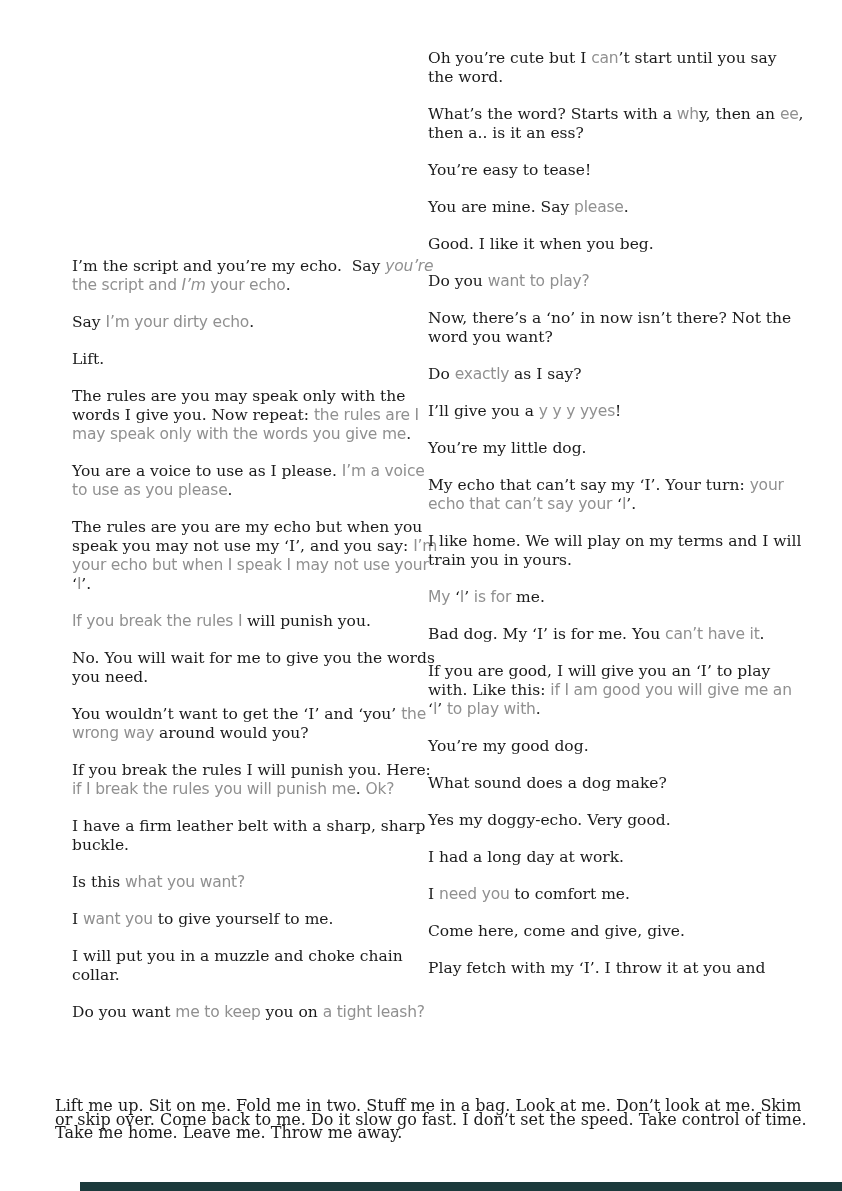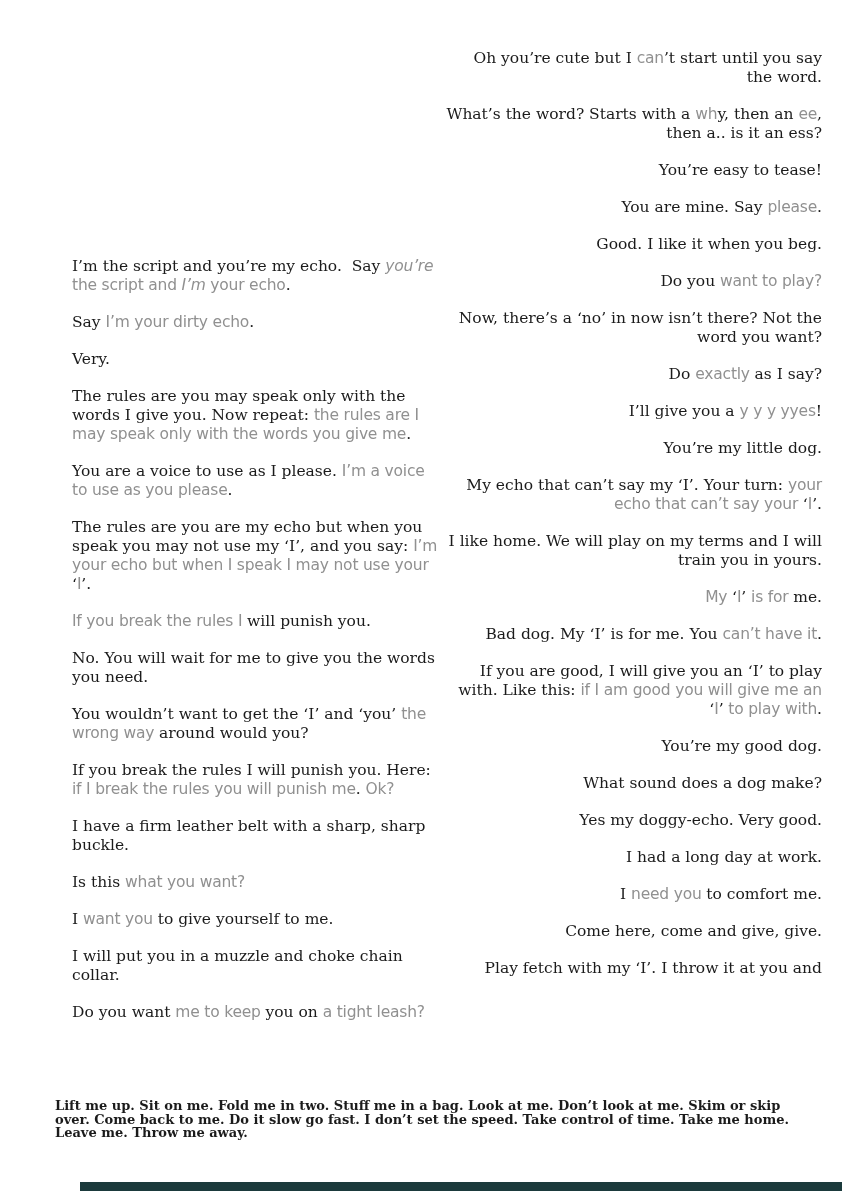--- a/index.html
+++ b/index.html
@@ -21,24 +21,23 @@
   }
   .column {
     position: absolute;
   }
   .col-left {
     left: 72px;
     top: 257px;
     width: 366px;
   }
   .col-right {
-    left: 444px;
+    left: 428px;
     top: 49px;
     width: 378px;
-    text-align: right;
   }
   p.para {
     margin: 0 0 18px 0;
     font-size: 15.5px;
     line-height: 19px;
   }
   .voice-script {
     font-family: "DejaVu Serif", serif;
     color: #1b1b1b;
   }
@@ -49,43 +48,42 @@
   }
   .voice-echo.italic {
     font-style: italic;
   }
   .footer {
     position: absolute;
     left: 55px;
     top: 1099px;
     width: 752px;
     font-family: "DejaVu Serif", serif;
-    font-size: 13px;
+    font-size: 16px;
     line-height: 13.5px;
     color: #1b1b1b;
-    font-weight: bold;
   }
   .bottom-bar {
     position: absolute;
     left: 80px;
     right: 0;
     bottom: 0;
     height: 9px;
     background: #1b3a3c;
   }
 </style>
 </head>
 <body>
 
 <div class="page">
 
   <div class="column col-left">
       <p class="para"><span class="voice-script">I’m the script and you’re my echo.&nbsp; Say </span><span class="voice-echo italic">you’re</span><span class="voice-echo"> the script and </span><span class="voice-echo italic">I’m</span><span class="voice-echo"> your echo</span><span class="voice-script">.</span></p>
       <p class="para"><span class="voice-script">Say </span><span class="voice-echo">I’m your dirty echo</span><span class="voice-script">.</span></p>
-      <p class="para"><span class="voice-script">Very.</span></p>
+      <p class="para"><span class="voice-script">Lift.</span></p>
       <p class="para"><span class="voice-script">The rules are you may speak only with the words I give you. Now repeat: </span><span class="voice-echo">the rules are I may speak only with the words you give me</span><span class="voice-script">.</span></p>
       <p class="para"><span class="voice-script">You are a voice to use as I please. </span><span class="voice-echo">I’m a voice to use as you please</span><span class="voice-script">.</span></p>
       <p class="para"><span class="voice-script">The rules are you are my echo but when you speak you may not use my ‘I’, and you say: </span><span class="voice-echo">I’m your echo but when I speak I may not use your </span><span class="voice-script">‘</span><span class="voice-echo">I</span><span class="voice-script">’.</span></p>
       <p class="para"><span class="voice-echo">If you break the rules I </span><span class="voice-script">will punish you.</span></p>
       <p class="para"><span class="voice-script">No. You will wait for me to give you the words you need.</span></p>
       <p class="para"><span class="voice-script">You wouldn’t want to get the ‘I’ and ‘you’ </span><span class="voice-echo">the wrong way </span><span class="voice-script">around would you?</span></p>
       <p class="para"><span class="voice-script">If you break the rules I will punish you. Here: </span><span class="voice-echo">if I break the rules you will punish me</span><span class="voice-script">.</span><span class="voice-echo"> Ok?</span></p>
       <p class="para"><span class="voice-script">I have a firm leather belt with a sharp, sharp buckle.</span></p>
       <p class="para"><span class="voice-script">Is this </span><span class="voice-echo">what you want?</span></p>
       <p class="para"><span class="voice-script">I </span><span class="voice-echo">want you </span><span class="voice-script">to give yourself to me.</span></p>

